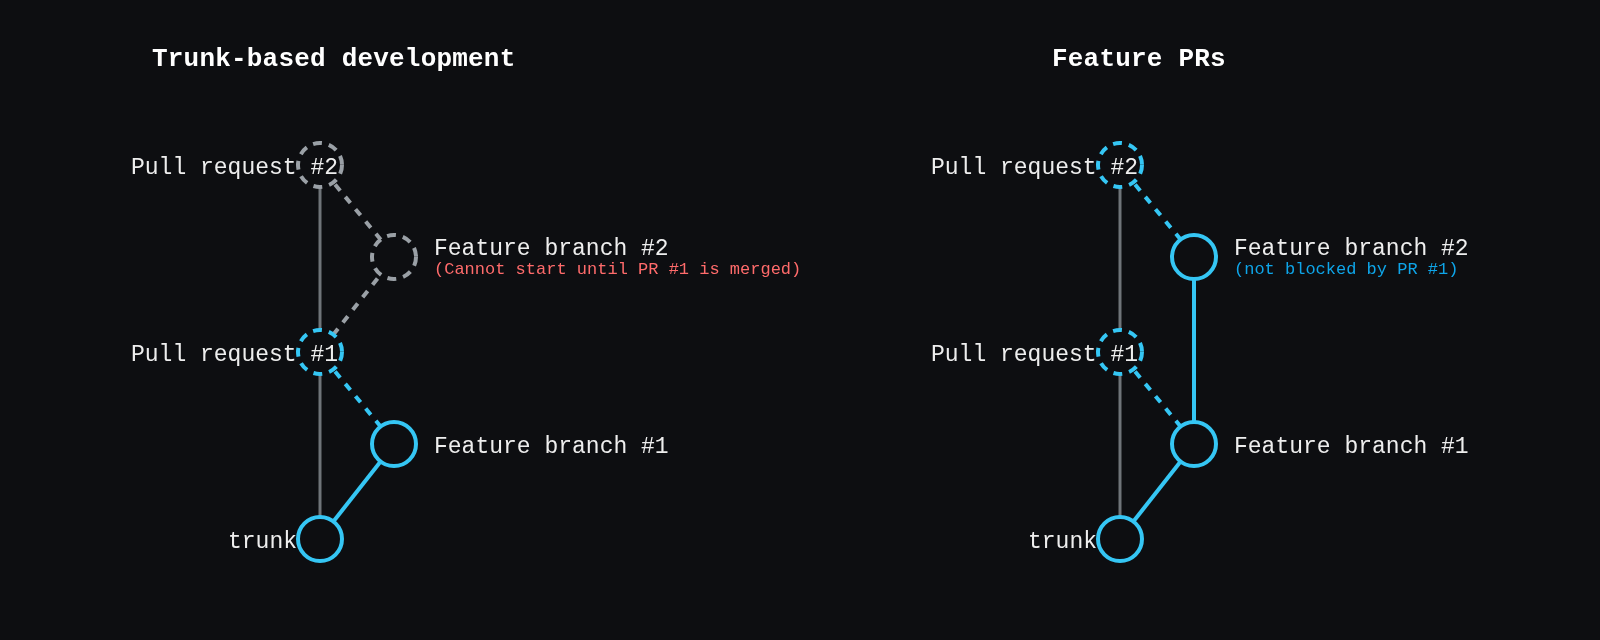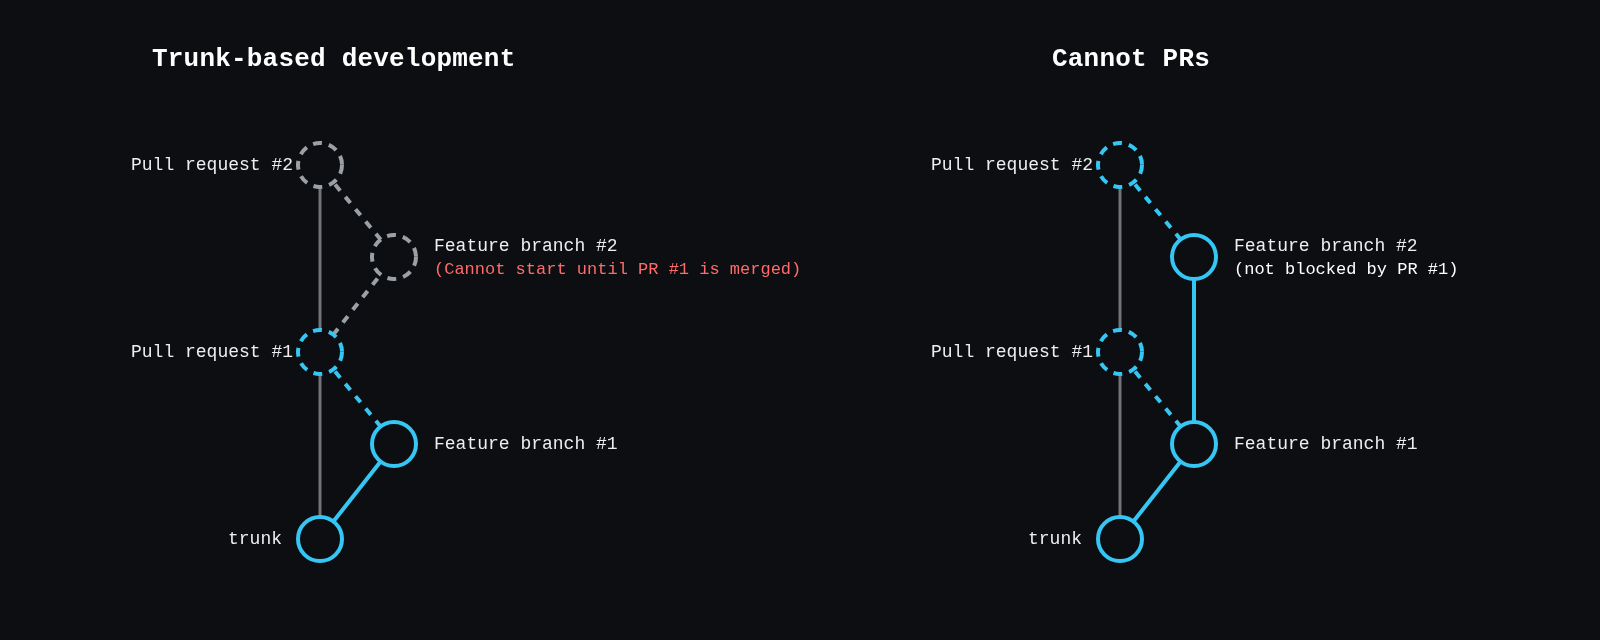--- a/index.html
+++ b/index.html
@@ -1,28 +1,28 @@
 <!DOCTYPE html>
 <html><head>
 <meta charset="utf-8">
 <style>
   html,body{margin:0;padding:0;background:#0d0e11;width:1600px;height:640px;overflow:hidden;}
   body{font-family:ui-monospace,Menlo,Consolas,"Courier New",monospace;color:#fff;position:relative;}
   .title{position:absolute;font-size:26px;font-weight:700;letter-spacing:.2px;}
-  .lbl{position:absolute;font-size:18px;color:#eee;white-space:nowrap;}
+  .lbl{position:absolute;font-size:23px;color:#eee;white-space:nowrap;}
   .sub{font-size:17px;}
   .red{color:#ff6b6b;text-align:right;}
-  .green{color:#ffffff;}
+  .green{color:#0ea5e9;}
   svg{position:absolute;top:0;left:0;}
 </style>
 </head>
 <body>
 
 <div class="title" style="left:152px;top:44px;">Trunk-based development</div>
-<div class="title" style="left:1052px;top:44px;">Cannot PRs</div>
+<div class="title" style="left:1052px;top:44px;">Feature PRs</div>
 
 <svg width="1600" height="640">
 
   <line x1="320" y1="517" x2="320" y2="187" stroke="#6f7479" stroke-width="3"></line>
 
   <line x1="333" y1="522" x2="381" y2="461" stroke="#35c6f4" stroke-width="4"></line>
 
   <line x1="381" y1="427" x2="333" y2="369" stroke="#35c6f4" stroke-width="4" stroke-dasharray="8 8"></line>
 
   <line x1="333" y1="335" x2="381" y2="274" stroke="#9aa0a6" stroke-width="4" stroke-dasharray="8 8"></line>

